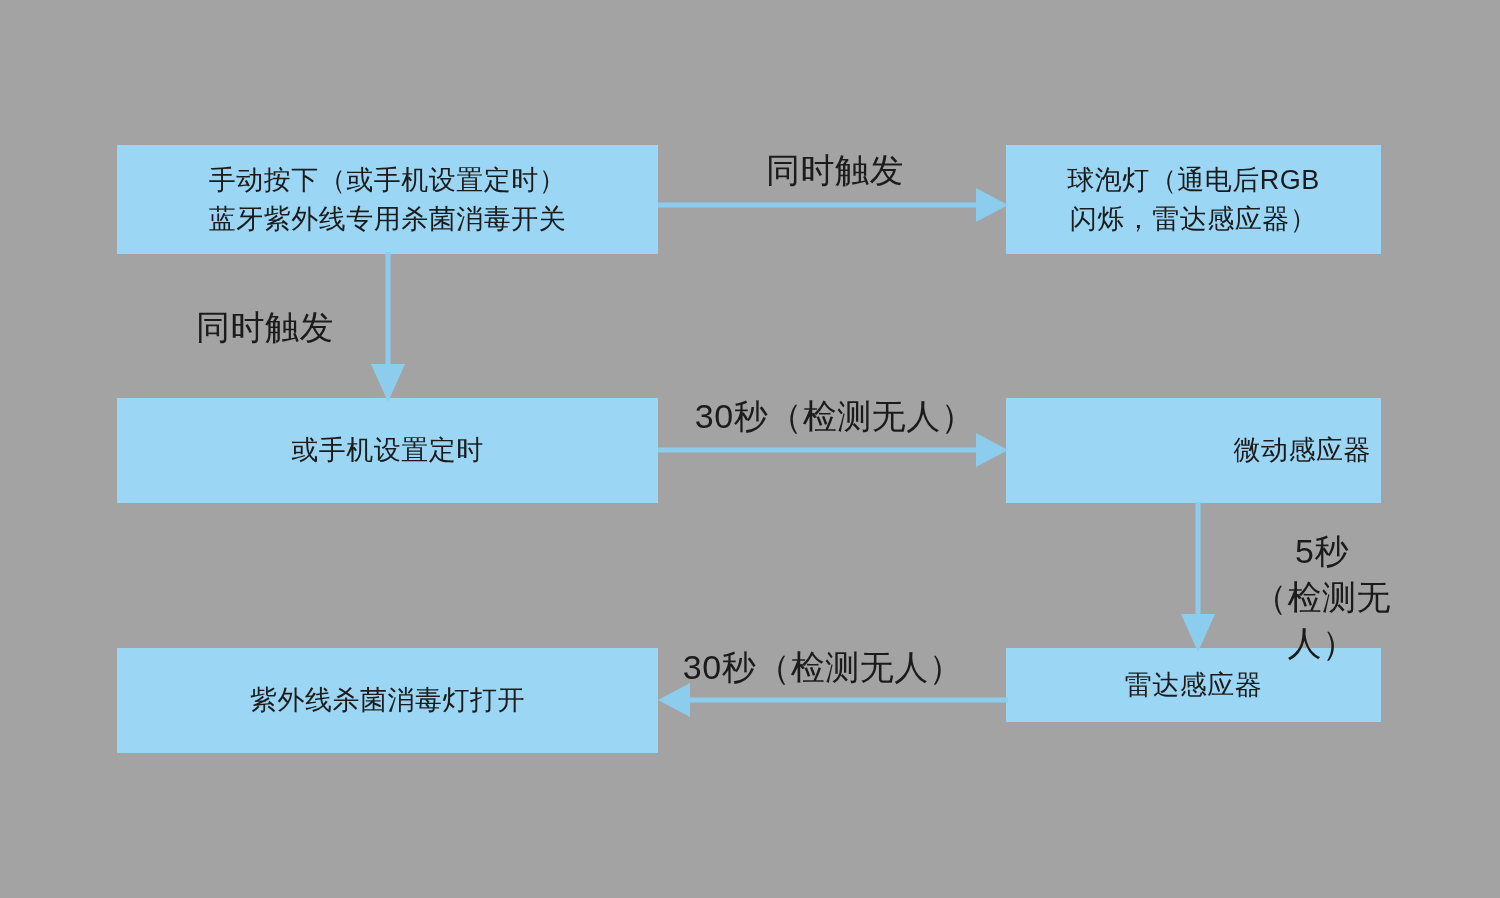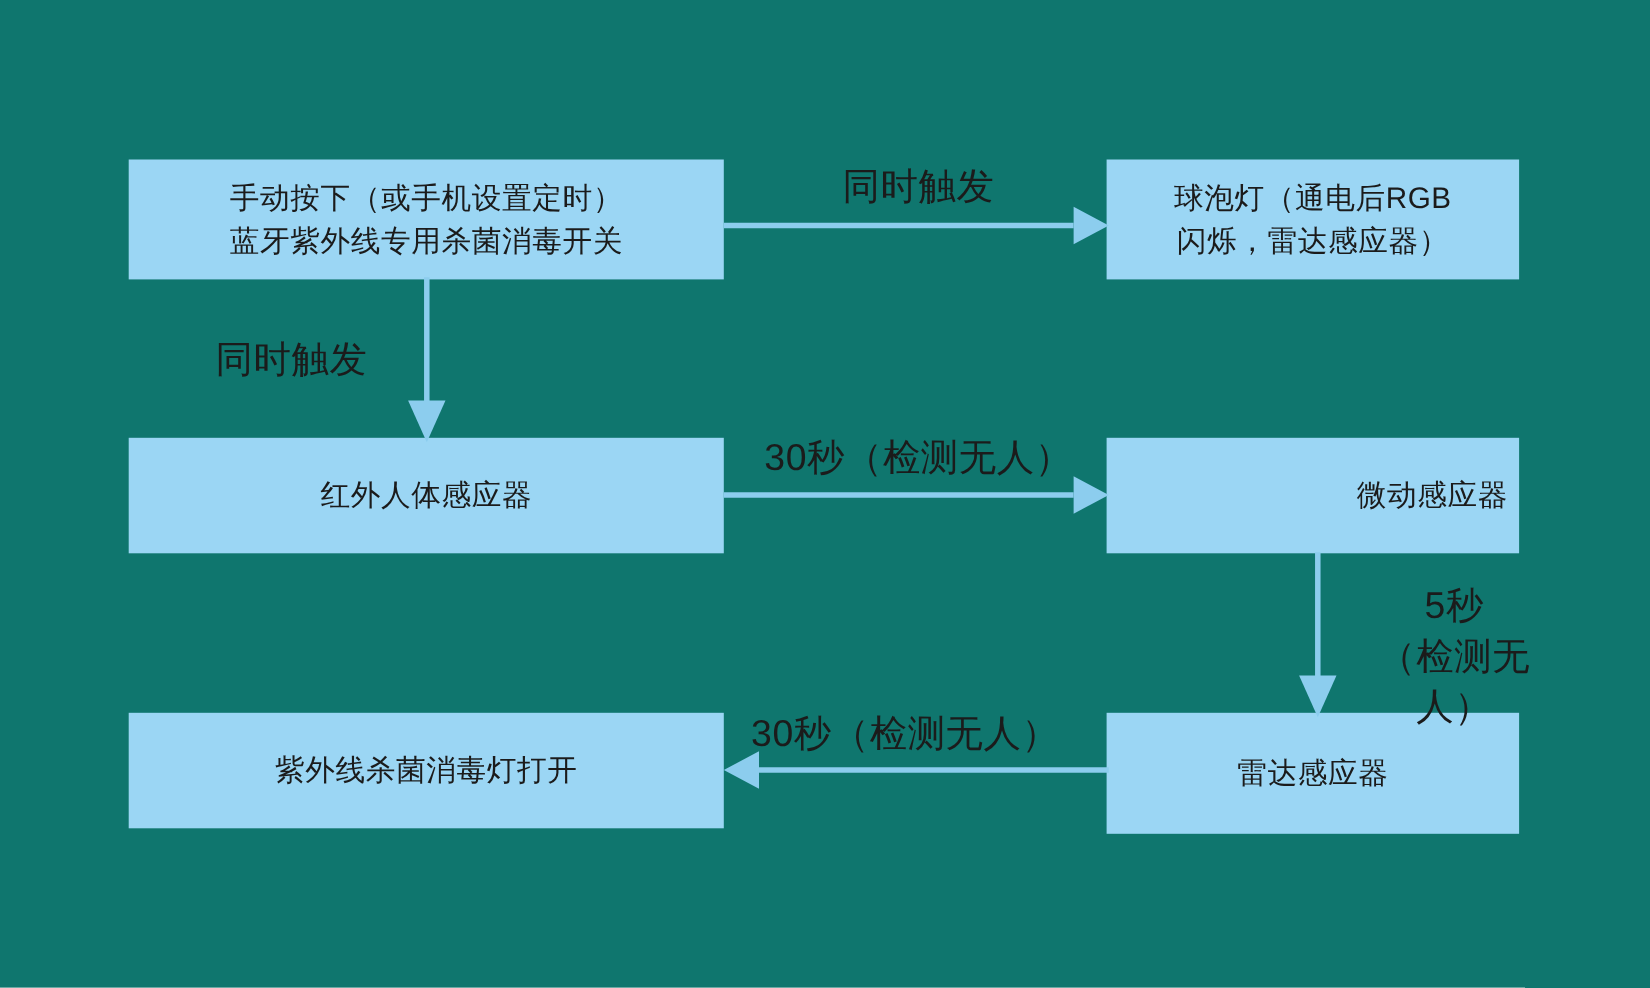--- a/index.html
+++ b/index.html
@@ -9,21 +9,21 @@
     background: #ffffff;
   }
   body {
     font-family: "Liberation Sans", "DejaVu Sans", sans-serif;
     color: #1a1a1a;
   }
   #canvas {
     position: relative;
     width: 1500px;
     height: 898px;
-    background: #0f766e;
+    background: #a3a3a3;
     overflow: hidden;
   }
 
   
   .node {
     position: absolute;
     background: #9bd6f4;
     display: flex;
     align-items: center;
     justify-content: center;
@@ -38,21 +38,21 @@
     white-space: pre-line;
     padding: 0 10px;
   }
 
   
   #node-switch   { left: 117px; top: 145px; width: 541px; height: 109px; }
   #node-bulb     { left: 1006px; top: 145px; width: 375px; height: 109px; }
   #node-ir       { left: 117px; top: 398px; width: 541px; height: 105px; }
   #node-micro    { left: 1006px; top: 398px; width: 375px; height: 105px; justify-content: flex-end; }
   #node-uvlamp   { left: 117px; top: 648px; width: 541px; height: 105px; }
-  #node-radar    { left: 1006px; top: 648px; width: 375px; height: 110px; }
+  #node-radar    { left: 1006px; top: 648px; width: 375px; height: 74px; }
 
   
   .arrow-svg {
     position: absolute;
     overflow: visible;
     pointer-events: none;
   }
   #arrow-switch-bulb   { left: 658px; top: 180px;  width: 350px; height: 50px; }
   #arrow-switch-ir     { left: 365px; top: 252px;  width: 50px;  height: 150px; }
   #arrow-ir-micro      { left: 658px; top: 425px;  width: 350px; height: 50px; }
@@ -84,21 +84,21 @@
     <span class="node-text">手动按下（或手机设置定时）
 蓝牙紫外线专用杀菌消毒开关</span>
   </div>
 
   <div class="node" id="node-bulb">
     <span class="node-text">球泡灯（通电后RGB
 闪烁，雷达感应器）</span>
   </div>
 
   <div class="node" id="node-ir">
-    <span class="node-text">红外人体感应器</span>
+    <span class="node-text">或手机设置定时</span>
   </div>
 
   <div class="node" id="node-micro">
     <span class="node-text">微动感应器</span>
   </div>
 
   <div class="node" id="node-uvlamp">
     <span class="node-text">紫外线杀菌消毒灯打开</span>
   </div>
 

